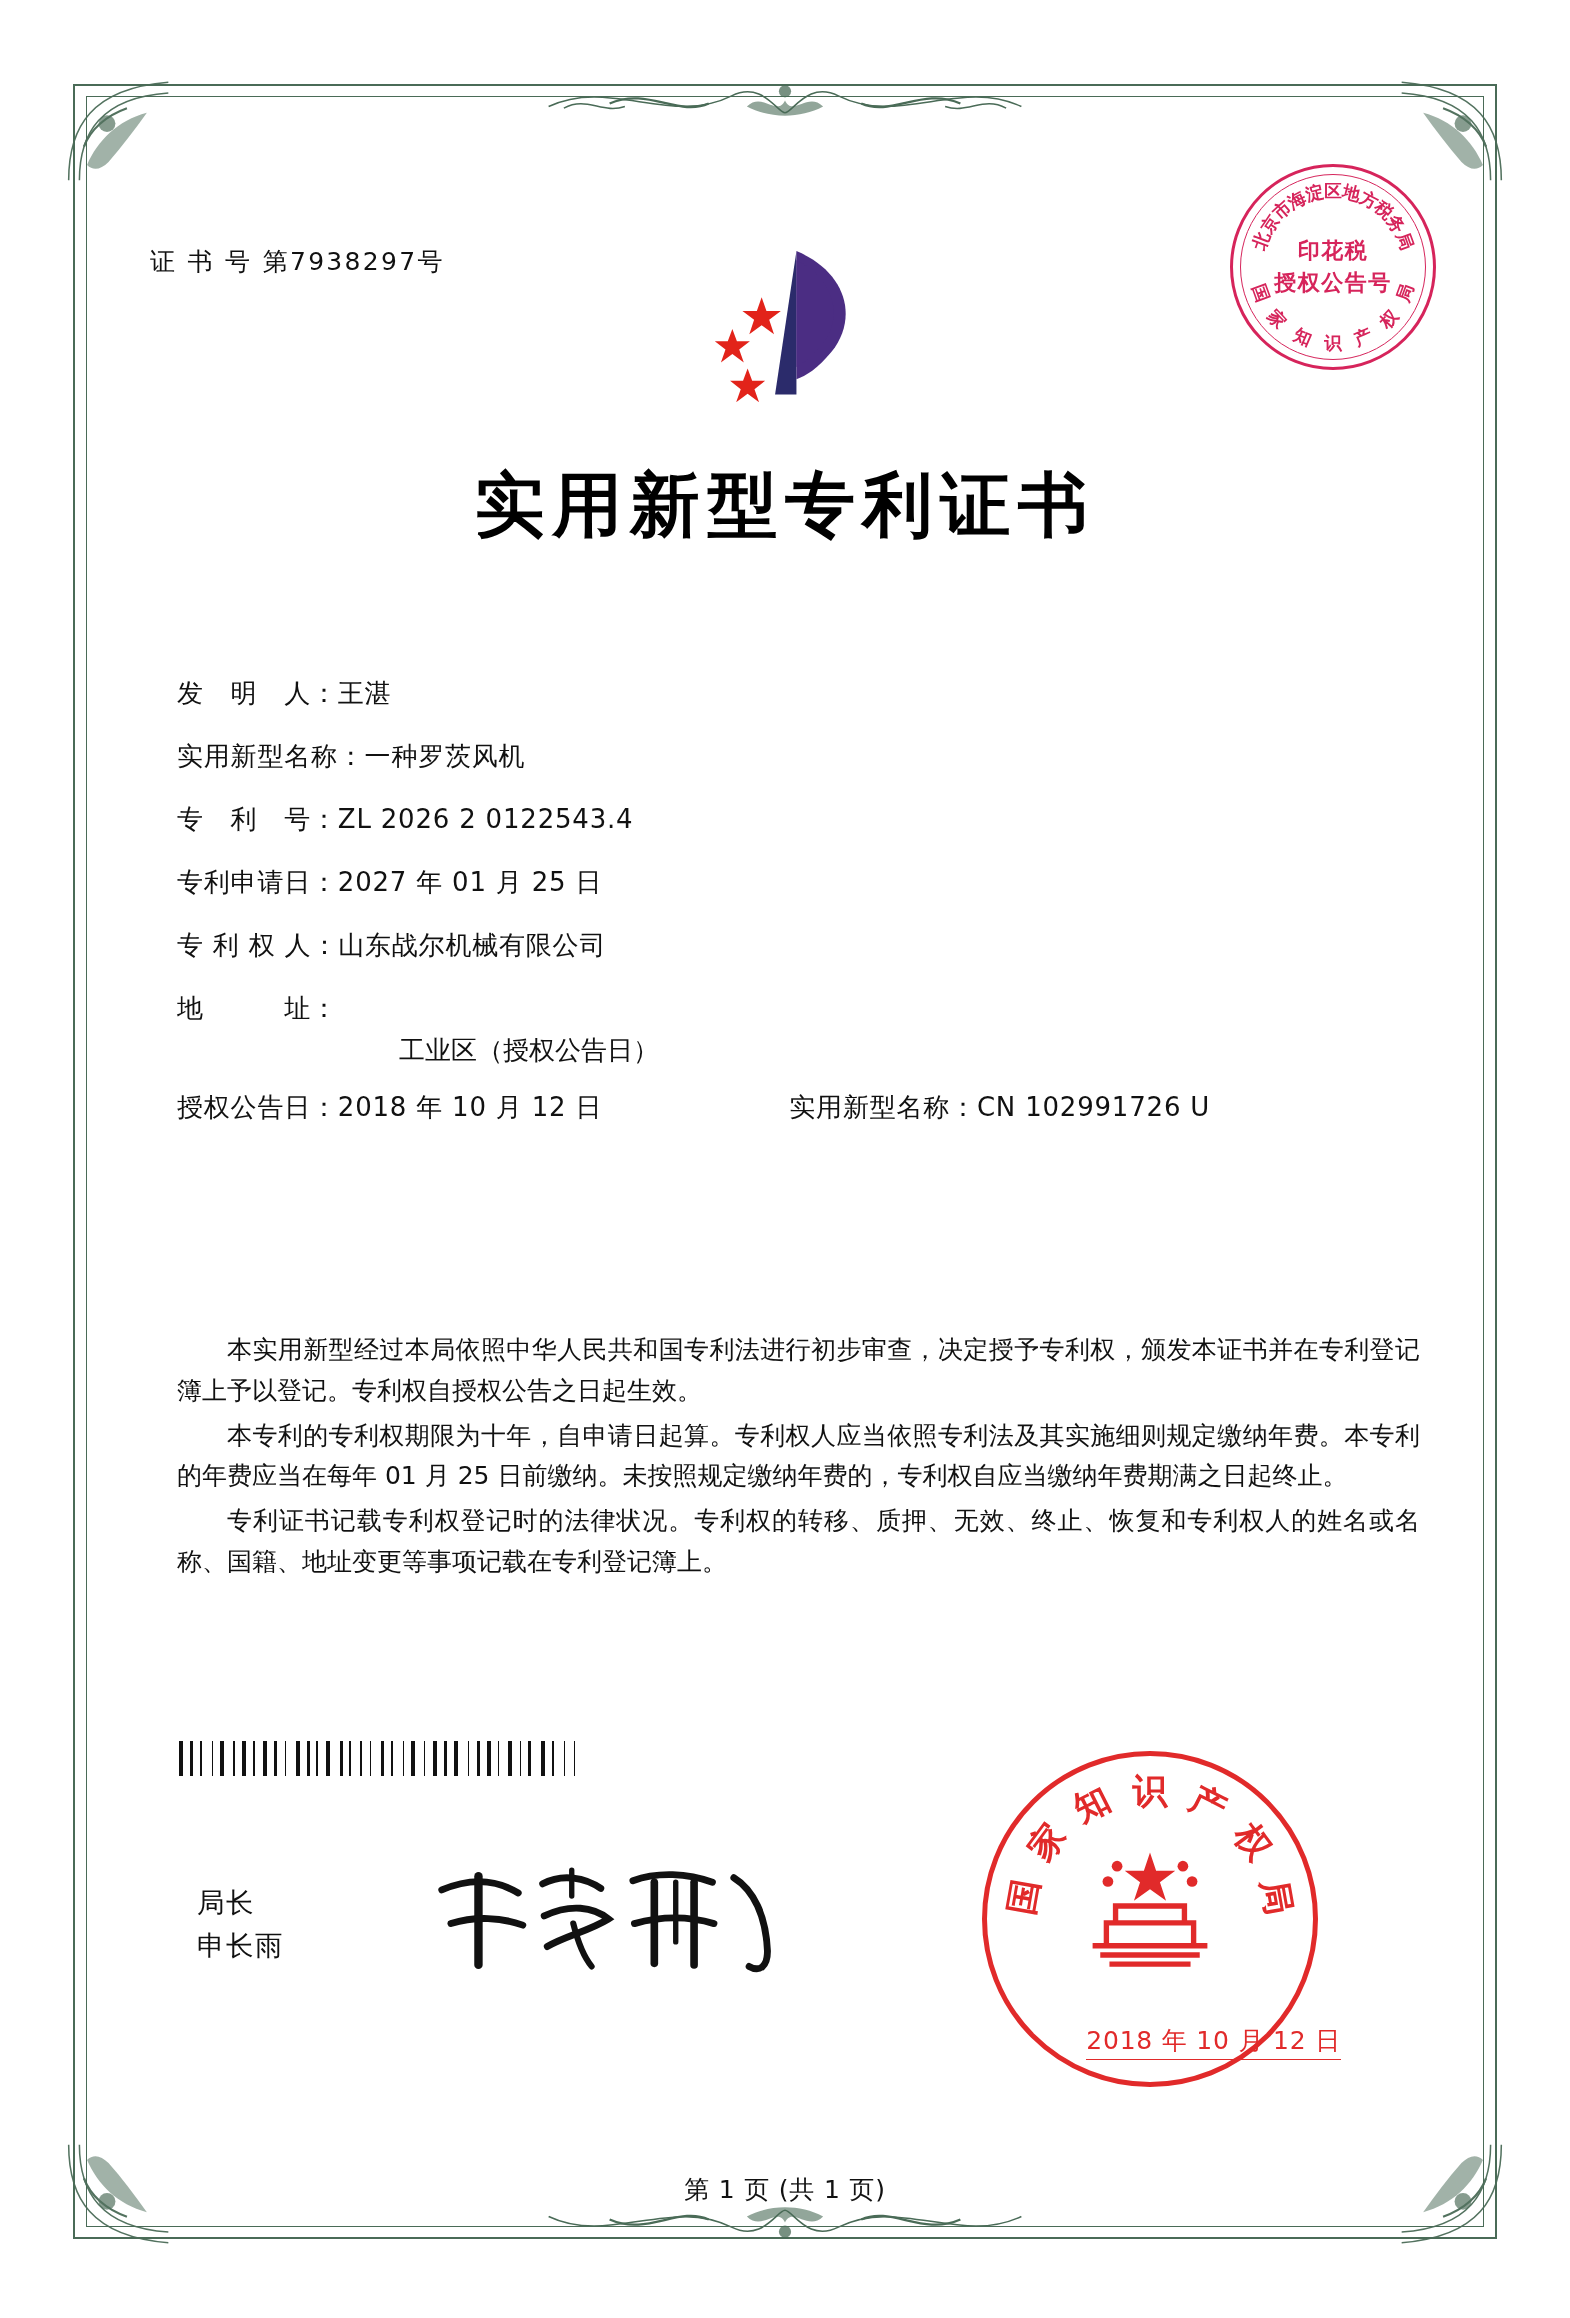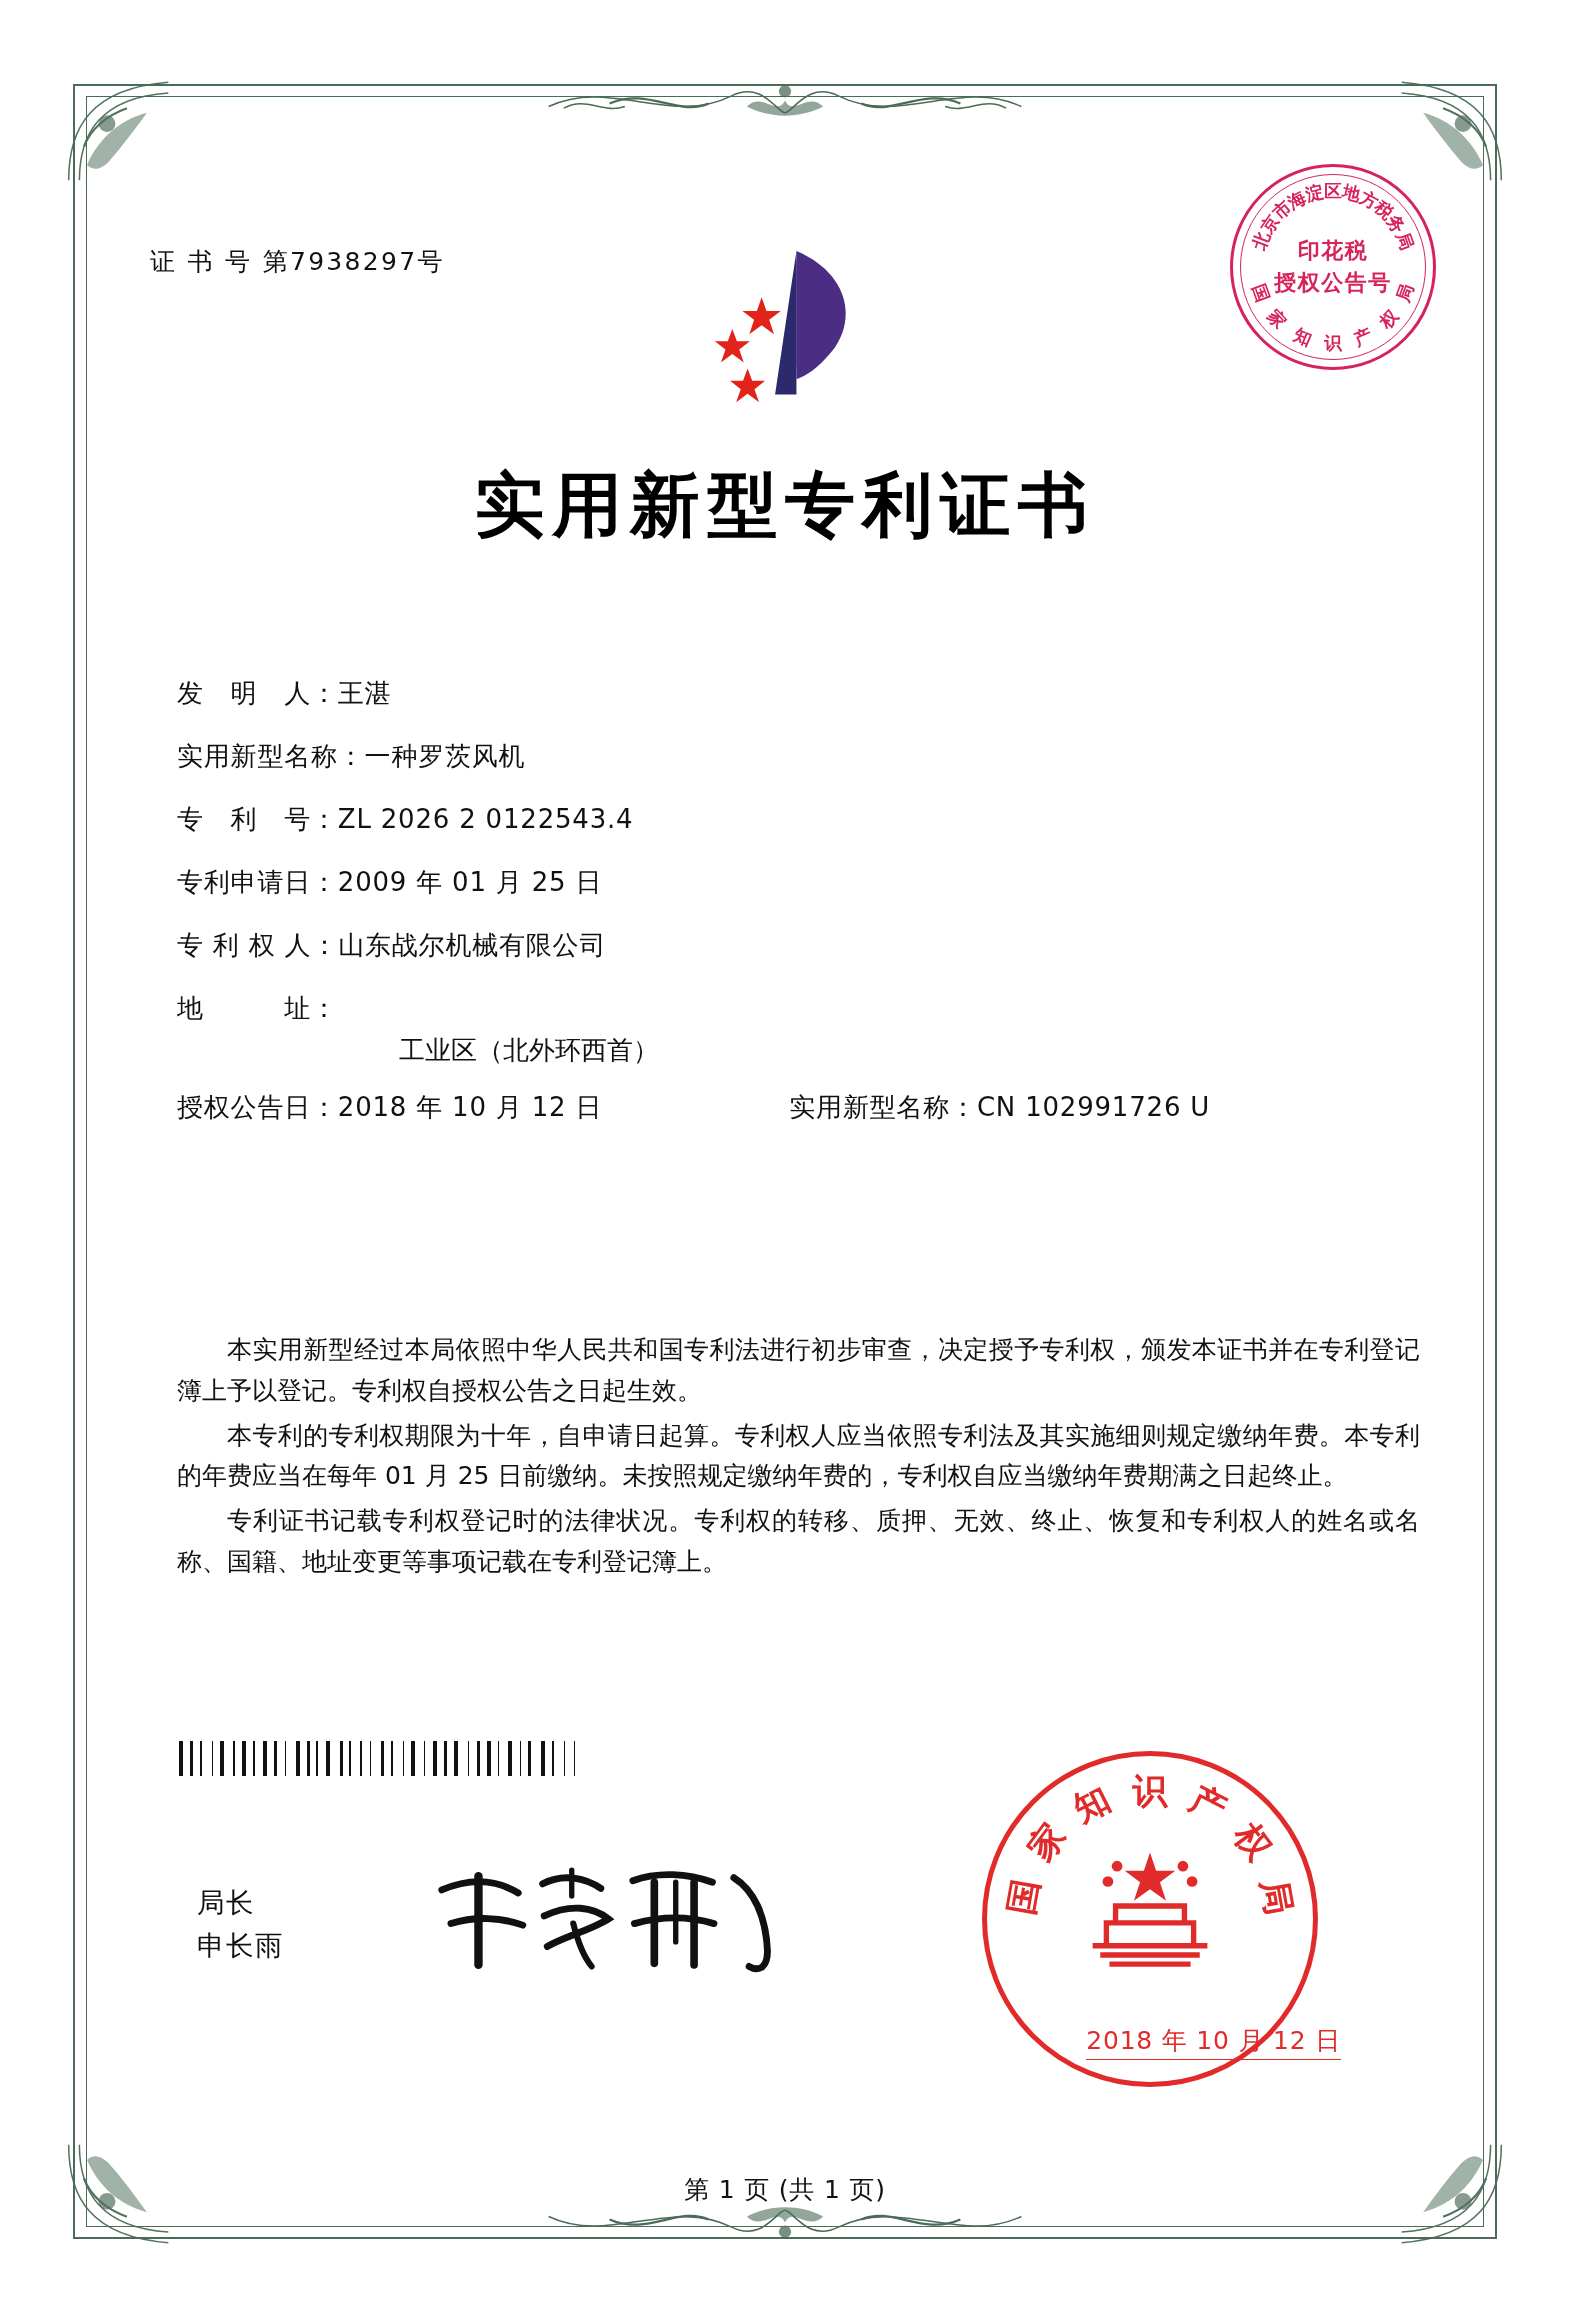--- a/index.html
+++ b/index.html
@@ -258,30 +258,30 @@
     <div class="frow">
       <span class="flabel">实用新型名称：</span>
       <span class="fvalue">一种罗茨风机</span>
     </div>
     <div class="frow">
       <span class="flabel">专　利　号：</span>
       <span class="fvalue">ZL 2026 2 0122543.4</span>
     </div>
     <div class="frow">
       <span class="flabel">专利申请日：</span>
-      <span class="fvalue">2009 年 01 月 25 日</span>
+      <span class="fvalue">2027 年 01 月 25 日</span>
     </div>
     <div class="frow">
       <span class="flabel">专 利 权 人：</span>
       <span class="fvalue">山东战尔机械有限公司</span>
     </div>
     <div class="frow">
       <span class="flabel">地　　　址：</span>
     </div>
-    <div class="addr-cont">工业区（北外环西首）</div>
+    <div class="addr-cont">工业区（授权公告日）</div>
     <div class="frow">
       <span class="flabel">授权公告日：</span>
       <span class="fvalue">2018 年 10 月 12 日</span>
       <span class="fcol2">
         <span class="flabel">实用新型名称：</span>
         <span class="fvalue">CN 102991726 U</span>
       </span>
     </div>
   </div>
 

